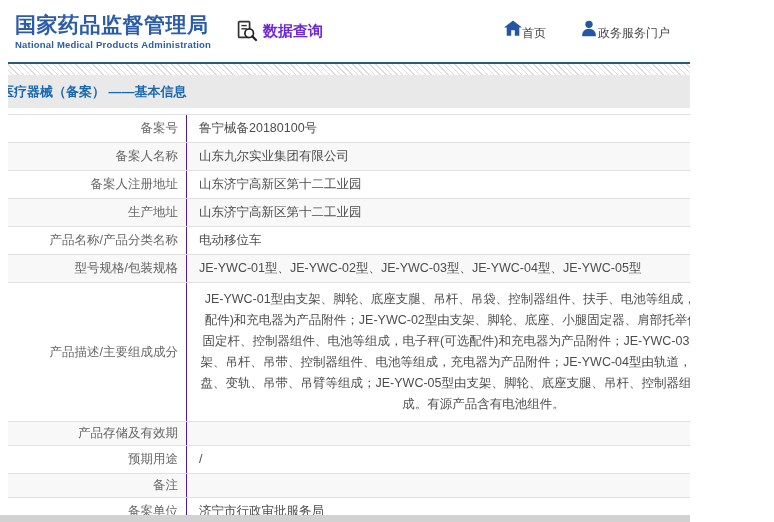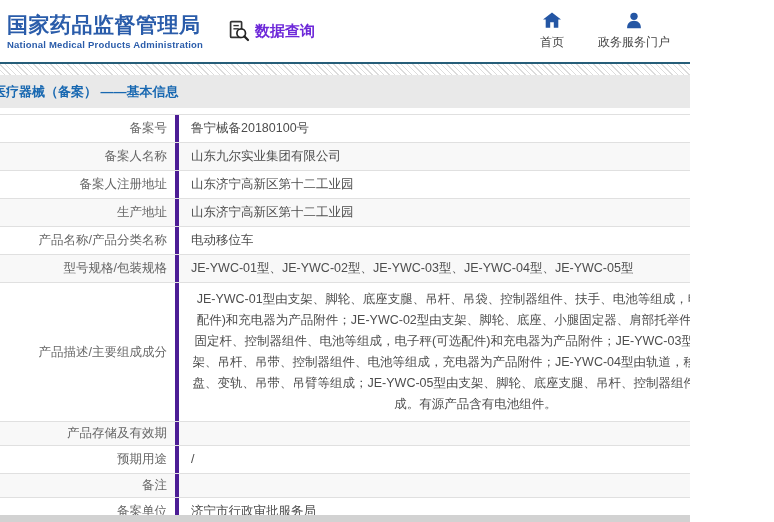--- a/index.html
+++ b/index.html
@@ -2,40 +2,40 @@
 <html><head>
 <meta charset="utf-8">
 <style>
   * { margin: 0; padding: 0; box-sizing: border-box; }
   html, body { background: #fff; }
   body {
     width: 774px; height: 522px; overflow: hidden;
     font-family: "Liberation Sans", "DejaVu Sans", sans-serif;
     position: relative;
   }
-  .page { width: 690px; height: 522px; position: relative; overflow: hidden; background: #fff; }
+  .page { width: 690px; height: 522px; position: relative; overflow: hidden; background: #fff; padding-left: 8px; }
 
   
   .header {
     height: 62px; display: flex; align-items: center;
     padding: 0 14px 0 7px; background: #fff;
   }
   .logo { display: flex; flex-direction: column; justify-content: center; cursor: pointer; }
   .logo-title {
     color: #2a5caa; font-size: 21px; font-weight: bold; letter-spacing: 0.5px; line-height: 26px;
   }
   .logo-sub {
     color: #2a5caa; font-size: 9.5px; font-weight: bold; letter-spacing: 0.2px; margin-top: 1px;
   }
   .query { display: flex; align-items: center; margin-left: 24px; cursor: pointer; }
   .query-icon { width: 24px; height: 24px; display: block; }
   .query-label { font-size: 15px; font-weight: bold; color: #6d28d9; margin-left: 4px; }
   .header-spacer { flex: 1; }
   .nav { display: flex; align-items: flex-start; gap: 34px; margin-right: 6px; }
-  .nav-item { display: flex; flex-direction: column; align-items: center; cursor: pointer; }
+  .nav-item { display: flex; align-items: flex-start; cursor: pointer; }
   .nav-item svg { width: 18px; height: 17px; display: block; }
   .nav-label { font-size: 12px; color: #444; margin-top: 5px; white-space: nowrap; }
 
   
   .divider { height: 2px; background: #265e79; }
   .stripes {
     height: 11px;
     background: repeating-linear-gradient(45deg, #ffffff 0px, #ffffff 3px, #dcdcdc 3px, #dcdcdc 4px);
   }
   .titlebar {
@@ -47,21 +47,21 @@
   .titlebar-gap { height: 6px; background: #fff; }
 
   
   .info-table {
     width: 771px; border-top: 1px solid #e0e0e0; border-right: 1px solid #d5d5d5;
     background: #fff;
   }
   .row { display: flex; border-bottom: 1px solid #e0e0e0; min-height: 24px; background: #fff; }
   .row:nth-child(even) { background: #f8f8f8; }
   .cell-label {
-    width: 179px; flex: 0 0 179px; border-right: 4px solid #4c1d95;
+    width: 179px; flex: 0 0 179px; border-right: 1px solid #4c1d95;
     display: flex; align-items: center; justify-content: flex-end;
     padding: 3px 8px 3px 4px; color: #666; font-size: 12.5px; text-align: right; line-height: 17px;
   }
   .cell-value {
     flex: 1; display: flex; align-items: center;
     padding: 3px 10px 3px 12px; color: #4d4d4d; font-size: 12.5px; line-height: 21px; text-align: center;
   }
   .cell-value.multiline { align-items: flex-start; padding-top: 6px; padding-bottom: 6px; }
 
   .bottombar {

